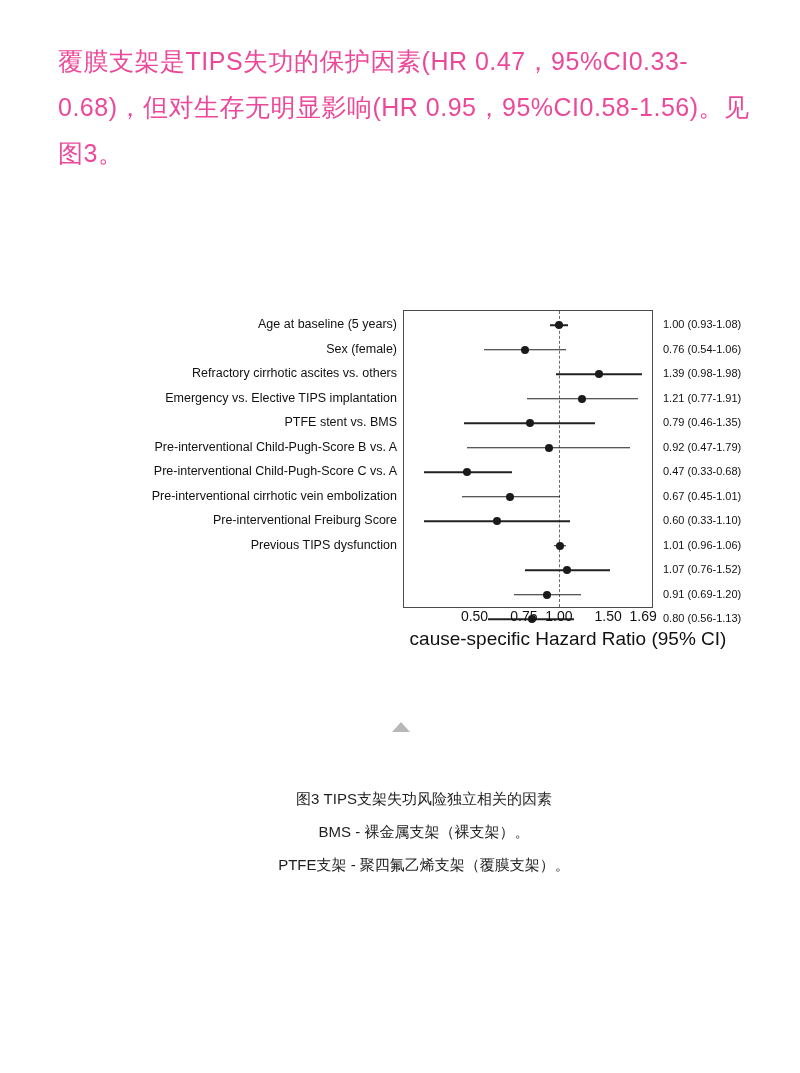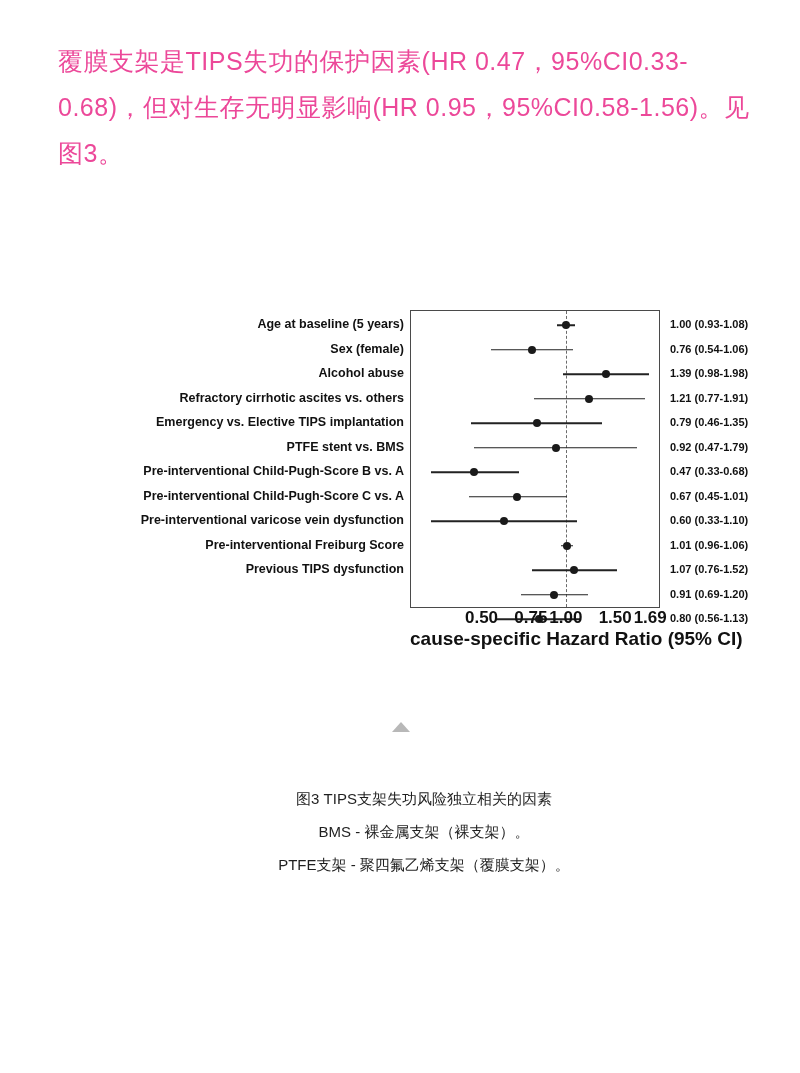--- a/index.html
+++ b/index.html
@@ -25,25 +25,24 @@
     font-size: 25px;
     line-height: 46px;
     letter-spacing: 0.5px;
     color: #ec4899;
     white-space: pre-wrap;
   }
 
   
   .figure {
     position: absolute;
-    left: 13px;
+    left: 6px;
     top: 300px;
     width: 660px;
     height: 370px;
-    font-weight: bold;
   }
 
   .plot-wrap {
     position: absolute;
     left: 60px;
     top: 0px;
     width: 690px;
     height: 360px;
   }
 
@@ -114,21 +113,21 @@
   .axis-ticks {
     position: absolute;
     left: 337px;
     top: 308px;
     width: 250px;
     height: 18px;
   }
   .axis-ticks .tk {
     position: absolute;
     top: 0;
-    font-size: 17px;
+    font-size: 14px;
     color: #111;
     transform: translateX(-50%);
     white-space: nowrap;
   }
   .axis-title {
     position: absolute;
     left: 337px;
     top: 328px;
     width: 330px;
     text-align: center;
@@ -183,27 +182,26 @@
 <body>
 
 <div class="intro">覆膜支架是TIPS失功的保护因素(HR 0.47，95%CI0.33-0.68)，但对生存无明显影响(HR 0.95，95%CI0.58-1.56)。见图3。</div>
 
 <div class="figure">
   <div class="plot-wrap">
 
     <div class="labels">
         <div class="row">Age at baseline (5 years)</div>
         <div class="row">Sex (female)</div>
-        <div class="row">Alcohol abuse</div>
         <div class="row">Refractory cirrhotic ascites  vs. others</div>
         <div class="row">Emergency vs. Elective TIPS implantation</div>
         <div class="row">PTFE stent vs. BMS</div>
         <div class="row">Pre-interventional Child-Pugh-Score B vs. A</div>
         <div class="row">Pre-interventional Child-Pugh-Score C vs. A</div>
-        <div class="row">Pre-interventional varicose vein dysfunction</div>
+        <div class="row">Pre-interventional cirrhotic vein embolization</div>
         <div class="row">Pre-interventional Freiburg Score</div>
         <div class="row">Previous TIPS dysfunction</div>
       </div>
 
     <div class="panel">
       <div class="inner">
           <div class="ref-line" style="left: 154.872px;"></div>
           <div class="tick-row" style="top: 2px;">
             <div class="ci-line" style="left: 146.043px; width: 18.1923px;"></div>
             <div class="pt" style="left: 154.872px;"></div>

